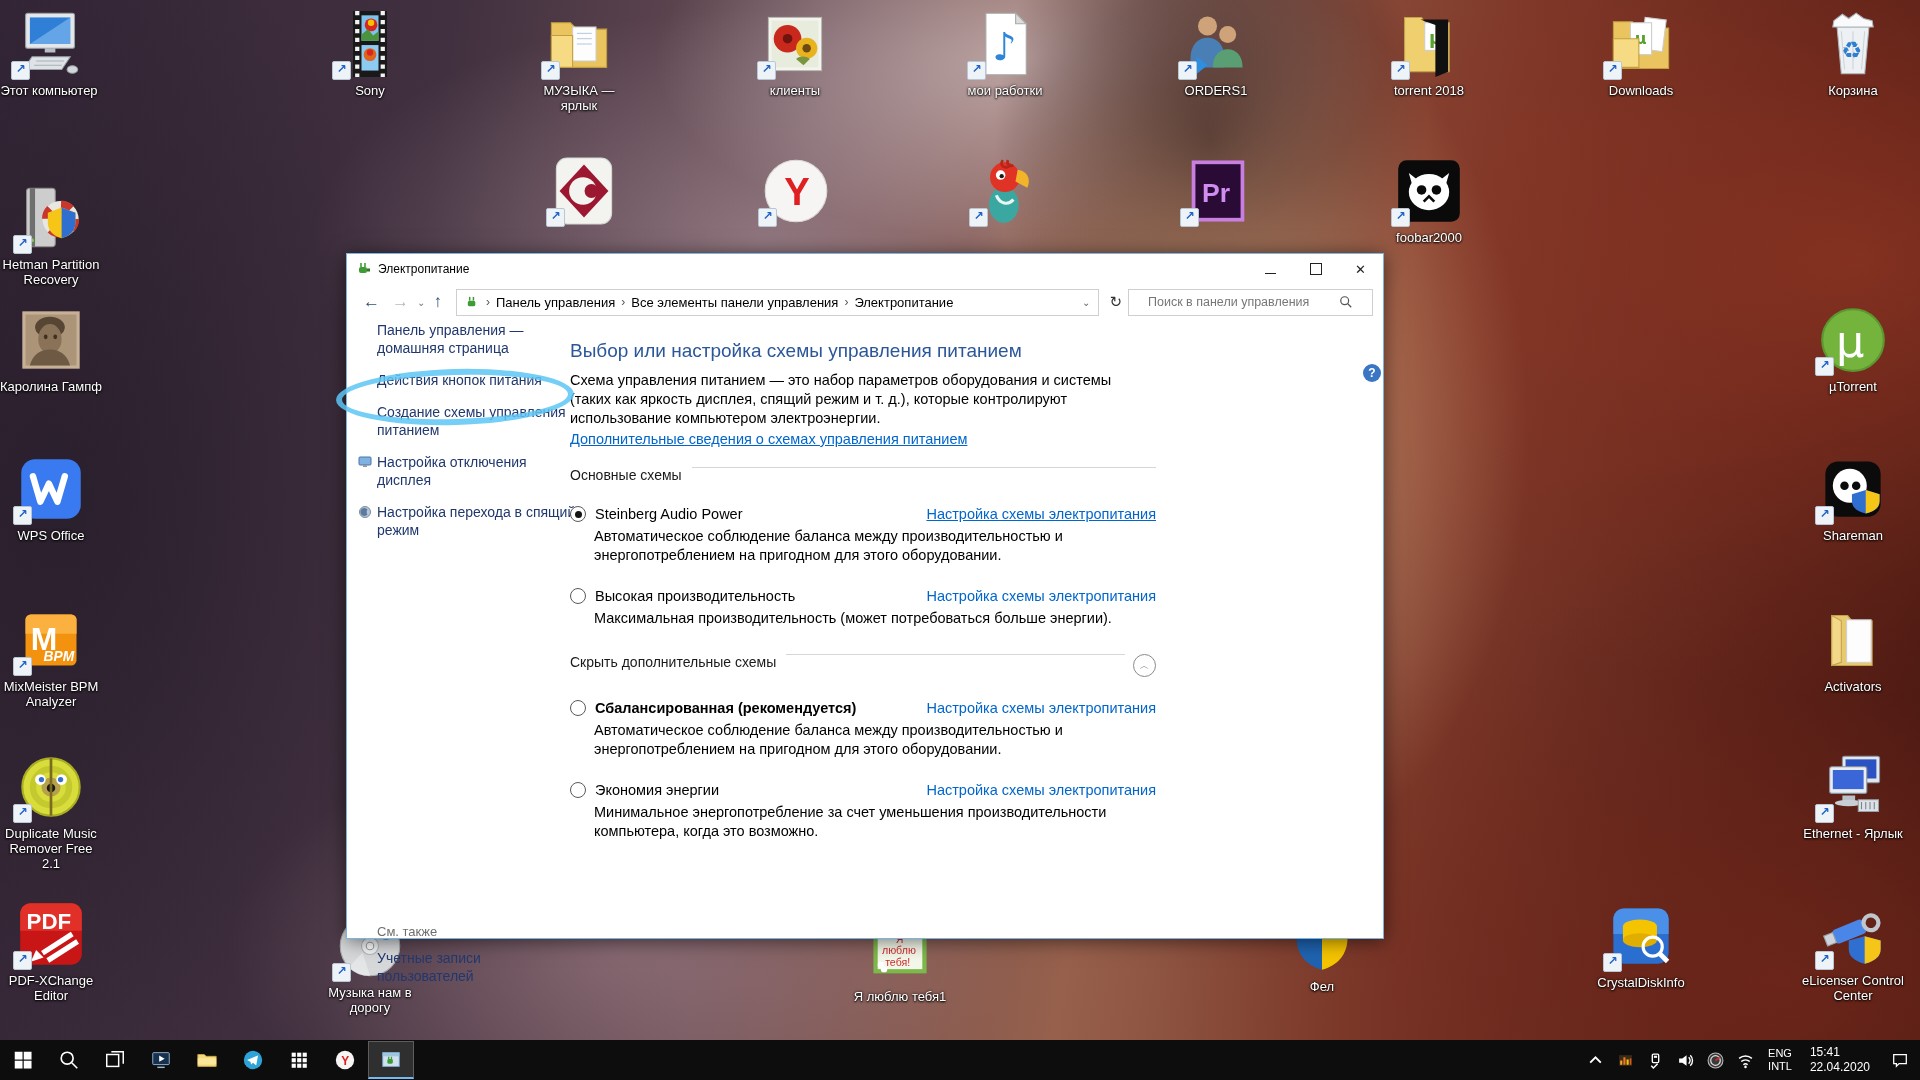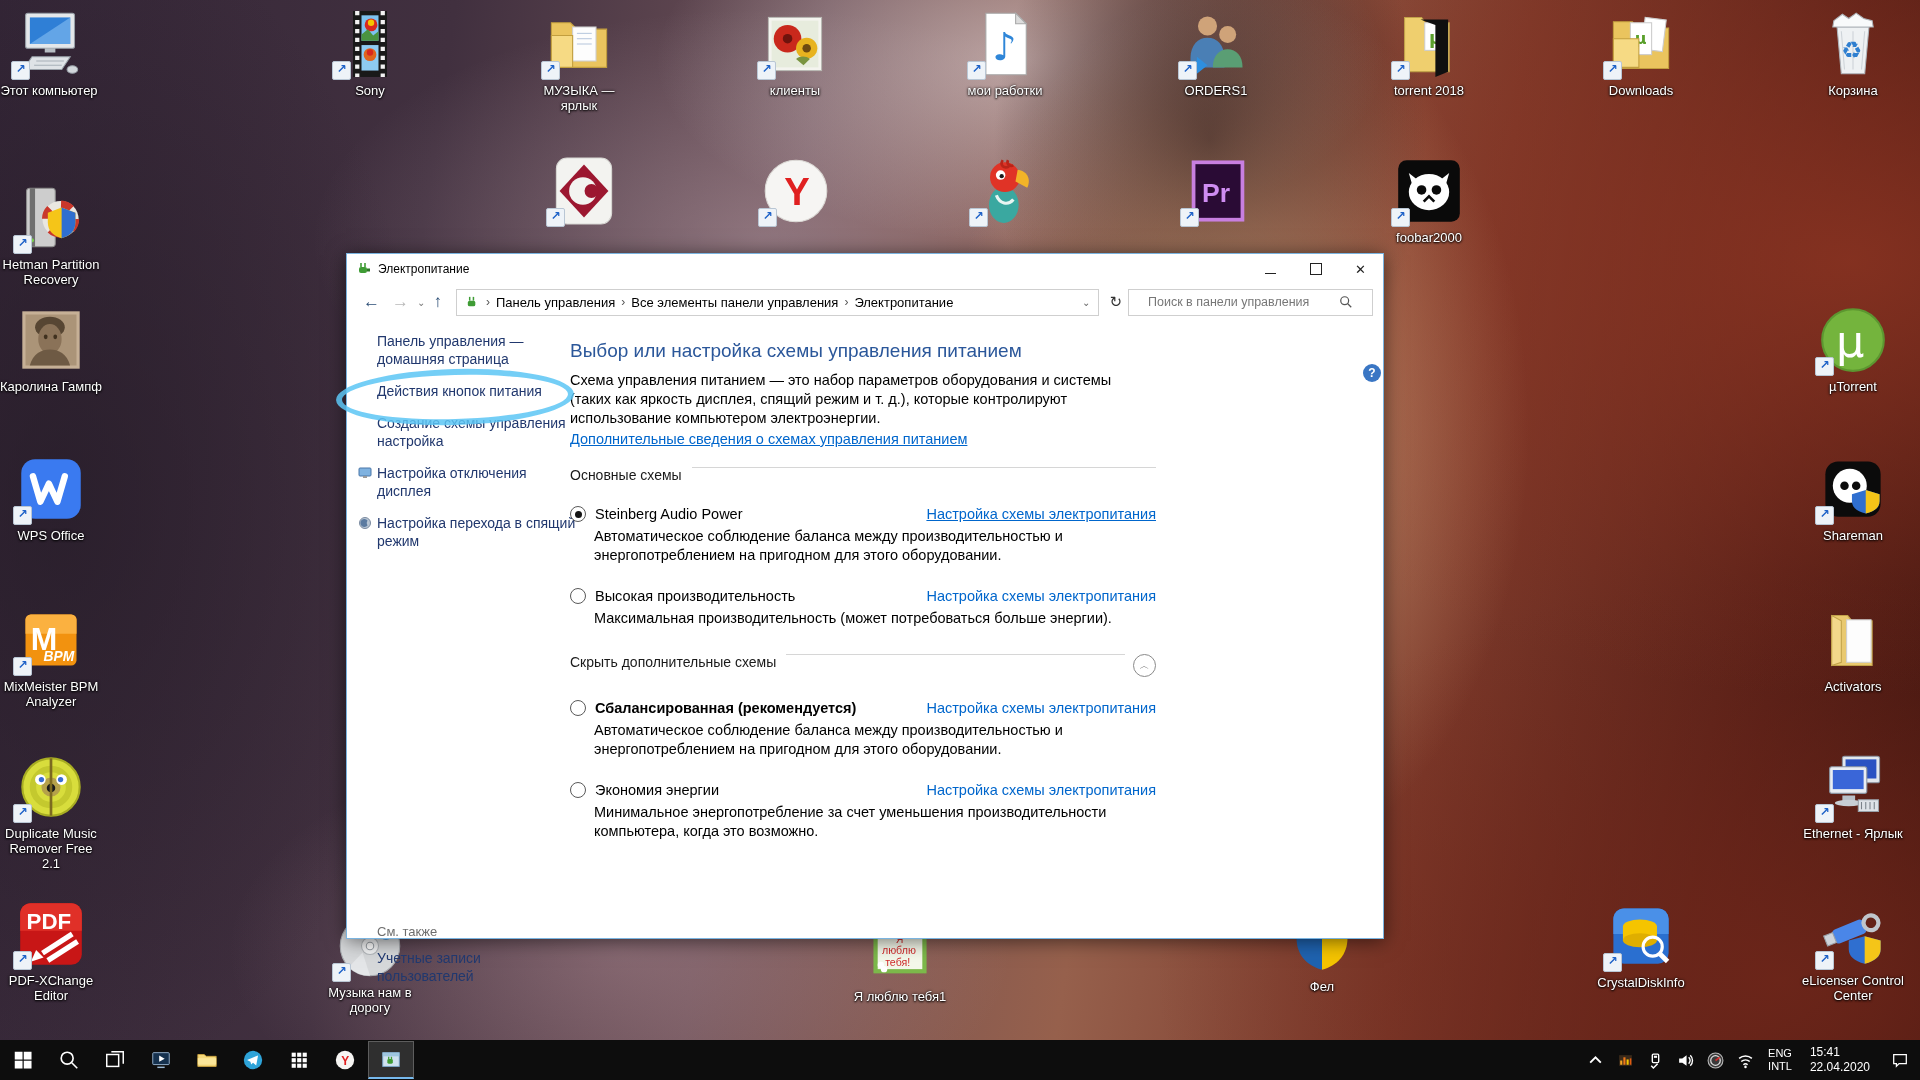--- a/index.html
+++ b/index.html
@@ -44,21 +44,21 @@
   #addrbox svg{width:15px;height:15px;margin:0 4px;}
   .crumb{font-size:13px;color:#000;white-space:nowrap;padding:0 4px;}
   .crumb-sep{color:#555;font-size:12px;padding:0 2px;}
   #addr-chev{margin-left:auto;color:#666;font-size:10px;padding:0 4px;}
   #refresh-btn{color:#333;font-size:15px;padding:0 6px;}
   #searchbox{display:flex;align-items:center;width:205px;height:25px;border:1px solid #cfcfcf;
     background:#fff;padding:0 19px;}
   #searchbox span{color:#777;font-size:12.5px;flex:1;white-space:nowrap;overflow:hidden;}
   
   #winbody{position:relative;height:618px;}
-  #sidebar{position:absolute;left:30px;top:12px;width:200px;}
+  #sidebar{position:absolute;left:30px;top:1px;width:200px;}
   .side-item{position:relative;margin-bottom:14px;font-size:14px;line-height:18px;color:#21386e;cursor:pointer;}
   .side-item .mini{position:absolute;left:-19px;top:2px;width:14px;height:14px;}
   #see-also{position:absolute;left:30px;top:604px;width:170px;}
   #see-also-title{color:#6e6e6e;font-size:13px;margin-bottom:10px;}
   .see-link{color:#21386e;font-size:14px;line-height:18px;cursor:pointer;}
   #main{position:absolute;left:223px;top:0;width:586px;}
   #heading{margin-top:20px;font-size:19px;color:#2b579a;font-weight:400;}
   #intro{margin-top:9px;font-size:14.5px;line-height:19px;color:#000;width:582px;}
   #more-link{display:inline-block;margin-top:3px;font-size:14.5px;color:#0066cc;text-decoration:underline;cursor:pointer;}
   .group{display:flex;align-items:flex-start;margin-top:20px;}
@@ -541,21 +541,21 @@
         <svg viewBox="0 0 16 16" width="14" height="14">
             <circle cx="6.5" cy="6.5" r="4.5" fill="none" stroke="#555" stroke-width="1.4"></circle>
             <line x1="10" y1="10" x2="14" y2="14" stroke="#555" stroke-width="1.4"></line>
           </svg>
       </div>
     </div>
     <div id="winbody">
       <div id="sidebar">
           <div class="side-item"><span>Панель управления — домашняя страница</span></div>
           <div class="side-item"><span>Действия кнопок питания</span></div>
-          <div class="side-item"><span>Создание схемы управления настройка</span></div>
+          <div class="side-item"><span>Создание схемы управления питанием</span></div>
           <div class="side-item"><span class="mini"><svg viewBox="0 0 14 14">
                 <rect x="1" y="2" width="12" height="8" rx="1" fill="#7fb2e0" stroke="#4a77a8"></rect>
                 <rect x="5" y="10" width="4" height="2" fill="#9a9a9a"></rect>
               </svg></span><span>Настройка отключения дисплея</span></div>
           <div class="side-item"><span class="mini"><svg viewBox="0 0 14 14">
                 <circle cx="7" cy="7" r="5.5" fill="#b9c6d4" stroke="#7a8aa0"></circle>
                 <path d="M9.5 4.5a4 4 0 1 0 0 5 4.5 4.5 0 0 1 0-5z" fill="#5b7aa0"></path>
               </svg></span><span>Настройка перехода в спящий режим</span></div>
         </div>
       <div id="see-also">

